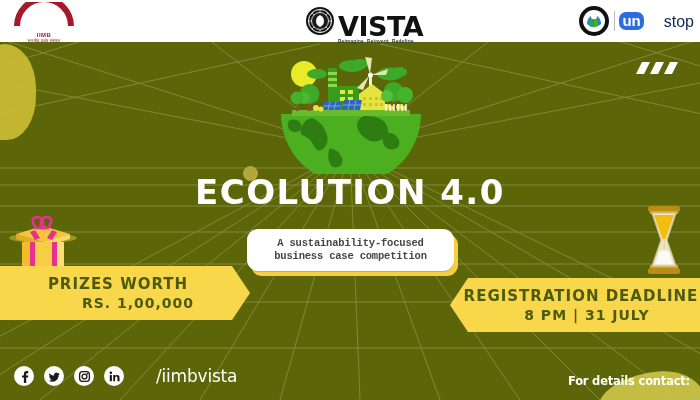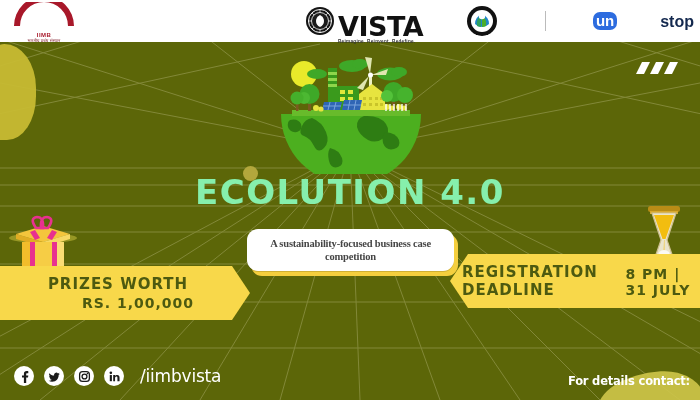--- a/index.html
+++ b/index.html
@@ -17,36 +17,36 @@
   }
 
   
   .header-bar {
     position:absolute; left:0; top:0; width:700px; height:42px;
     background:#ffffff; z-index:40;
     display:flex; align-items:center;
   }
   .logo-left { position:absolute; left:8px; top:2px; width:72px; height:38px; }
   .logo-center { position:absolute; left:305px; top:3px; height:36px; display:flex; align-items:center; }
-  .logo-right { position:absolute; right:6px; top:4px; height:34px; display:flex; align-items:center;gap:43px; }
+  .logo-right { position:absolute; right:6px; top:4px; height:34px; display:flex; align-items:center; }
 
   .iimb-text { font-size:6px; font-weight:bold; color:#a8182a; letter-spacing:.4px; text-align:center; }
   .iimb-sub { font-size:4.2px; color:#7a1220; text-align:center; letter-spacing:.1px; }
 
   .vista-word {
     font-size:27px; font-weight:bold; color:#111; letter-spacing:-0.5px;
     line-height:26px; font-family:"DejaVu Sans", sans-serif;margin-top:16px;
   }
   .vista-tag { font-size:4.6px; color:#333; letter-spacing:.3px; font-weight:bold; margin-top:-1px;}
 
   .unstop-un {
     background:#2d6cdf; color:#fff; font-weight:bold; font-size:15px;
     border-radius:7px; padding:0 3px 1px 3px; line-height:17px; display:inline-block;
   }
-  .unstop-stop { color:#13284e; font-weight:bold; font-size:16px; line-height:17px; }
+  .unstop-stop { color:#13284e; font-weight:normal; font-size:16px; line-height:17px;padding-left:20px; }
   .unstop-divider { width:1px; height:20px; background:#bbb; margin:0 4px; }
 
   
   .grid-svg { position:absolute; left:0; top:0; width:700px; height:400px; z-index:2; }
 
   
   .blob-left {
     position:absolute; left:-22px; top:44px; width:58px; height:96px;
     background:#c7bb33; border-radius:50% 60% 55% 45%/60% 50% 50% 40%;
     z-index:3; opacity:.95;
@@ -61,56 +61,56 @@
   .dot-b { position:absolute; left:77px; top:297px; width:6px; height:6px; border-radius:50%; background:#9c9438; z-index:5; }
 
   
   .earth-wrap { position:absolute; left:268px; top:52px; width:166px; height:122px; z-index:8; }
 
   
   .title {
     position:absolute; left:0; top:172px; width:700px; text-align:center;
     font-family:"DejaVu Sans", sans-serif;
     font-size:34px; font-weight:bold; letter-spacing:1.5px;
-    color:#86efac; z-index:12;
+    color:#ffffff; z-index:12;
   }
   .title-dot {
     position:absolute; left:243px; top:166px; width:15px; height:15px;
     border-radius:50%; background:#b3a73c; z-index:11;
   }
 
   
   .subtitle-box {
     position:absolute; left:247px; top:229px; width:207px; height:42px;
     background:#ffffff; border-radius:11px; z-index:16;
     display:flex; align-items:center; justify-content:center; text-align:center;
     box-shadow:0 1px 0 rgba(0,0,0,.15);
   }
   .subtitle-box span {
-    font-family:Liberation Serif, serif;
+    font-family:Liberation Mono, monospace;
     font-size:10.5px; font-weight:bold; color:#464646; line-height:13px;
     letter-spacing:-.2px; padding:0 20px;
   }
   .subtitle-shadow {
     position:absolute; left:251px; top:234px; width:207px; height:42px;
     background:#f5cf3e; border-radius:11px; z-index:15;
   }
 
   
   .banner-left {
     position:absolute; left:0; top:266px; width:250px; height:54px;
     background:#f8d84a; z-index:14;
     clip-path:polygon(0 0, 232px 0, 250px 27px, 232px 54px, 0 54px);
     display:flex; flex-direction:column; align-items:center; justify-content:center;
   }
   .banner-right {
-    position:absolute; left:450px; top:254px; width:250px; height:54px;
+    position:absolute; left:450px; top:278px; width:250px; height:54px;
     background:#f8d84a; z-index:14;
     clip-path:polygon(18px 0, 250px 0, 250px 54px, 18px 54px, 0 27px);
-    display:flex; flex-direction:row; align-items:center; justify-content:center;
+    display:flex; flex-direction:column; align-items:center; justify-content:center;
   }
   .banner-line1 {
     font-family:"DejaVu Sans", sans-serif;
     font-size:15px; font-weight:bold; color:#4d5a10; letter-spacing:1px;
   }
   .banner-line2 {
     font-family:"DejaVu Sans", sans-serif;
     font-size:14px; font-weight:bold; color:#4d5a10; letter-spacing:1px; margin-top:2px;margin-left:40px;
   }
   .banner-left .banner-line1 { margin-right:14px; }
@@ -124,21 +124,21 @@
   
   .footer-social {
     position:absolute; left:14px; bottom:14px; display:flex; align-items:center; gap:10px; z-index:20;
   }
   .sicon {
     width:20px; height:20px; border-radius:50%; background:#ffffff;
     display:flex; align-items:center; justify-content:center;
   }
   .handle {
     font-family:"DejaVu Sans", sans-serif;
-    color:#ffffff; font-size:17px; margin-left:6px; letter-spacing:-.2px;
+    color:#ffffff; font-size:17px; margin-left:22px; letter-spacing:-.2px;
   }
   .footer-contact {
     position:absolute; right:10px; bottom:12px; text-align:center; z-index:20;
     font-family:"DejaVu Sans", sans-serif; color:#ffffff;
   }
   .contact-title { font-size:11.5px; font-weight:bold; letter-spacing:-.2px; }
   .contact-nums { font-size:11.5px; font-weight:bold; margin-top:3px; letter-spacing:-.3px; }
 </style>
 </head>
 <body>

